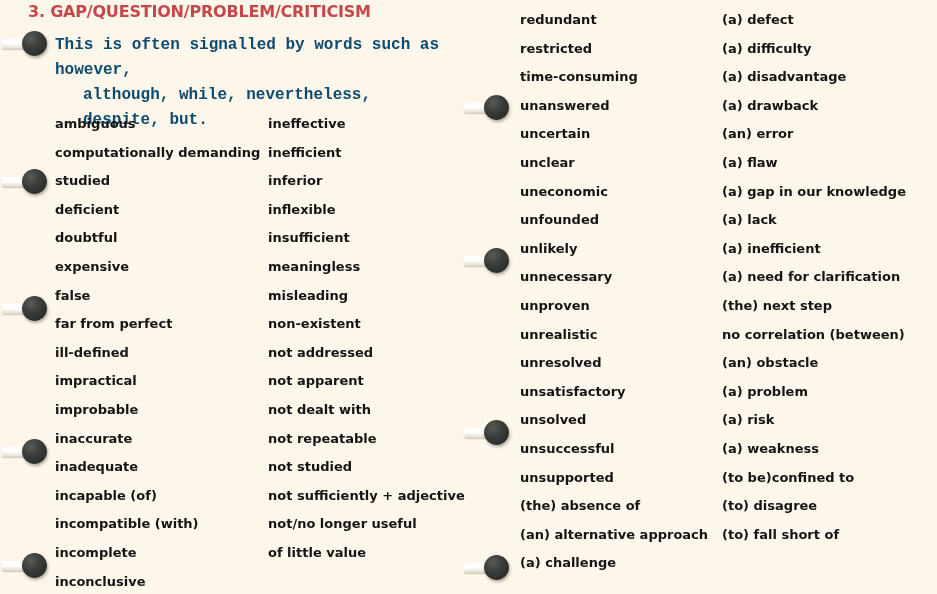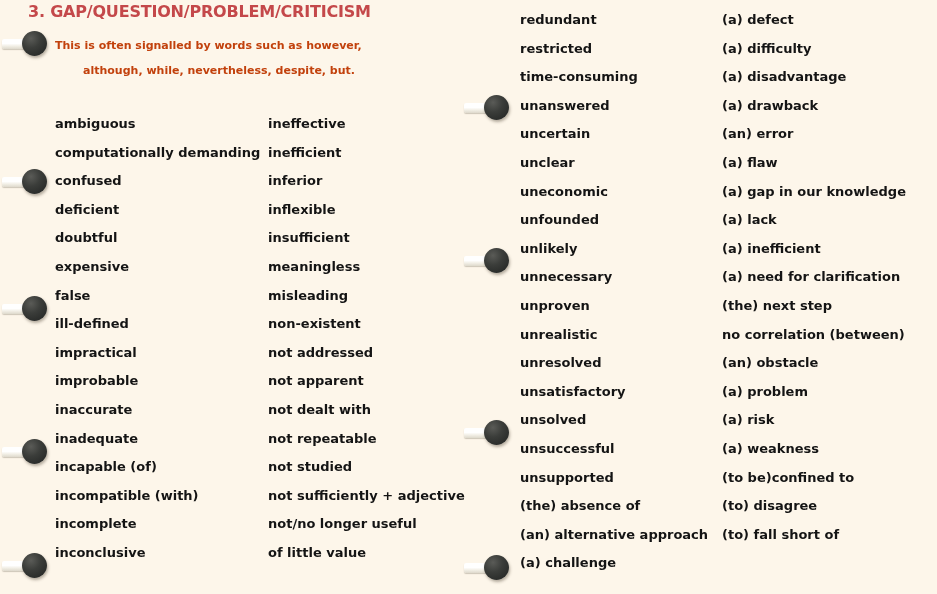--- a/index.html
+++ b/index.html
@@ -38,24 +38,25 @@
     font-weight: bold;
     letter-spacing: -0.2px;
     color: #c4484a;
     white-space: nowrap;
   }
   .subtitle {
     position: absolute;
     left: 55px;
     top: 33px;
     width: 400px;
-    font-size: 11px;
+    font-size: 16px;
     font-weight: bold;
     line-height: 25px;
-    color: #c2410c;
+    color: #0c4a6e;
+    font-family: Liberation Mono, monospace;
   }
   .subtitle .line2 {
     display: block;
     padding-left: 28px;
   }
 
   
   .pin {
     position: absolute;
     width: 46px;
@@ -112,25 +113,26 @@
     <div class="section-title">3. GAP/QUESTION/PROBLEM/CRITICISM</div>
     <div class="subtitle">
       <span class="line1">This is often signalled by words such as however,</span>
       <span class="line2">although, while, nevertheless, despite, but.</span>
     </div>
   </div>
 
   <div class="col col-1" id="col-1">
       <div class="row">ambiguous</div>
       <div class="row">computationally demanding</div>
-      <div class="row">confused</div>
+      <div class="row">studied</div>
       <div class="row">deficient</div>
       <div class="row">doubtful</div>
       <div class="row">expensive</div>
       <div class="row">false</div>
+      <div class="row">far from perfect</div>
       <div class="row">ill-defined</div>
       <div class="row">impractical</div>
       <div class="row">improbable</div>
       <div class="row">inaccurate</div>
       <div class="row">inadequate</div>
       <div class="row">incapable (of)</div>
       <div class="row">incompatible (with)</div>
       <div class="row">incomplete</div>
       <div class="row">inconclusive</div>
     </div>

